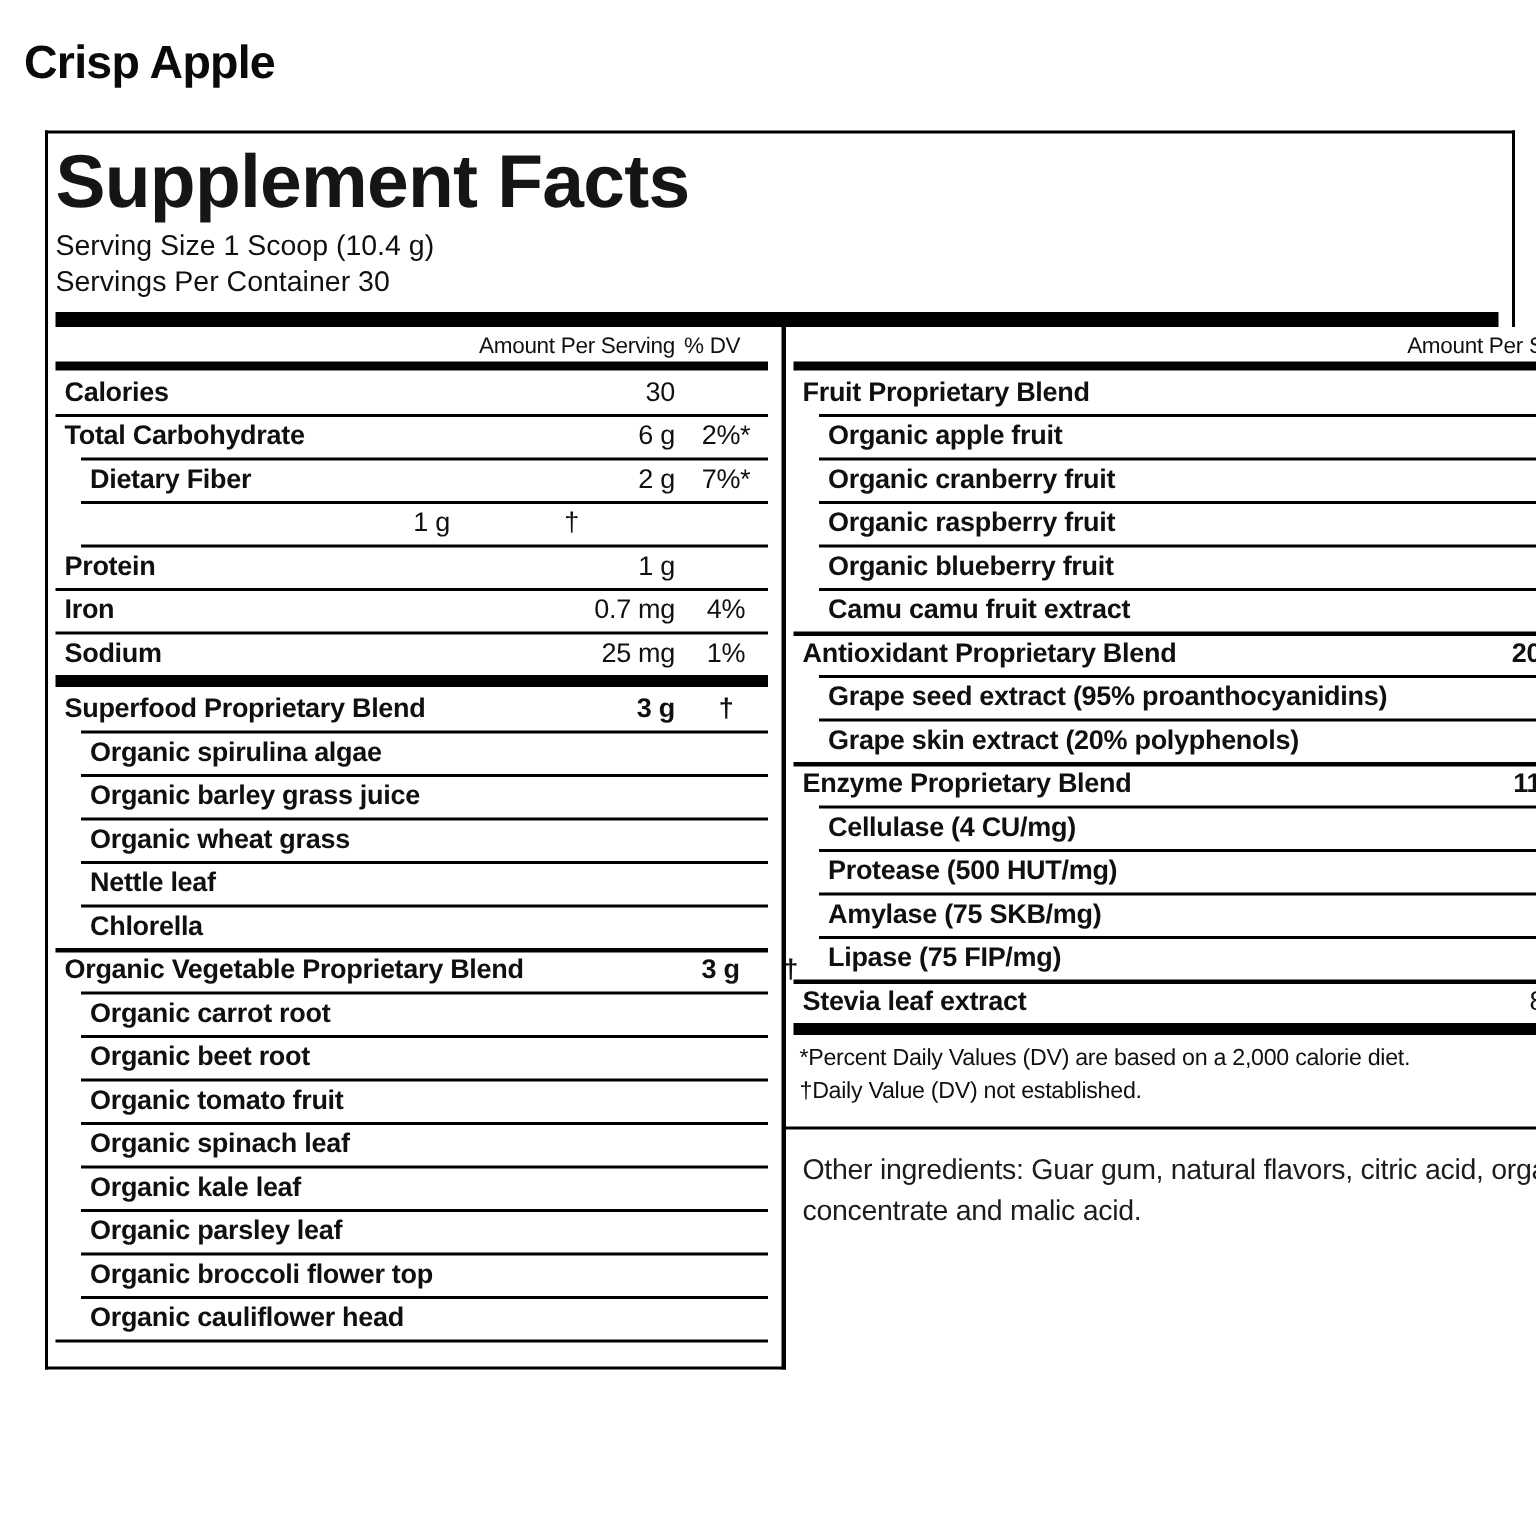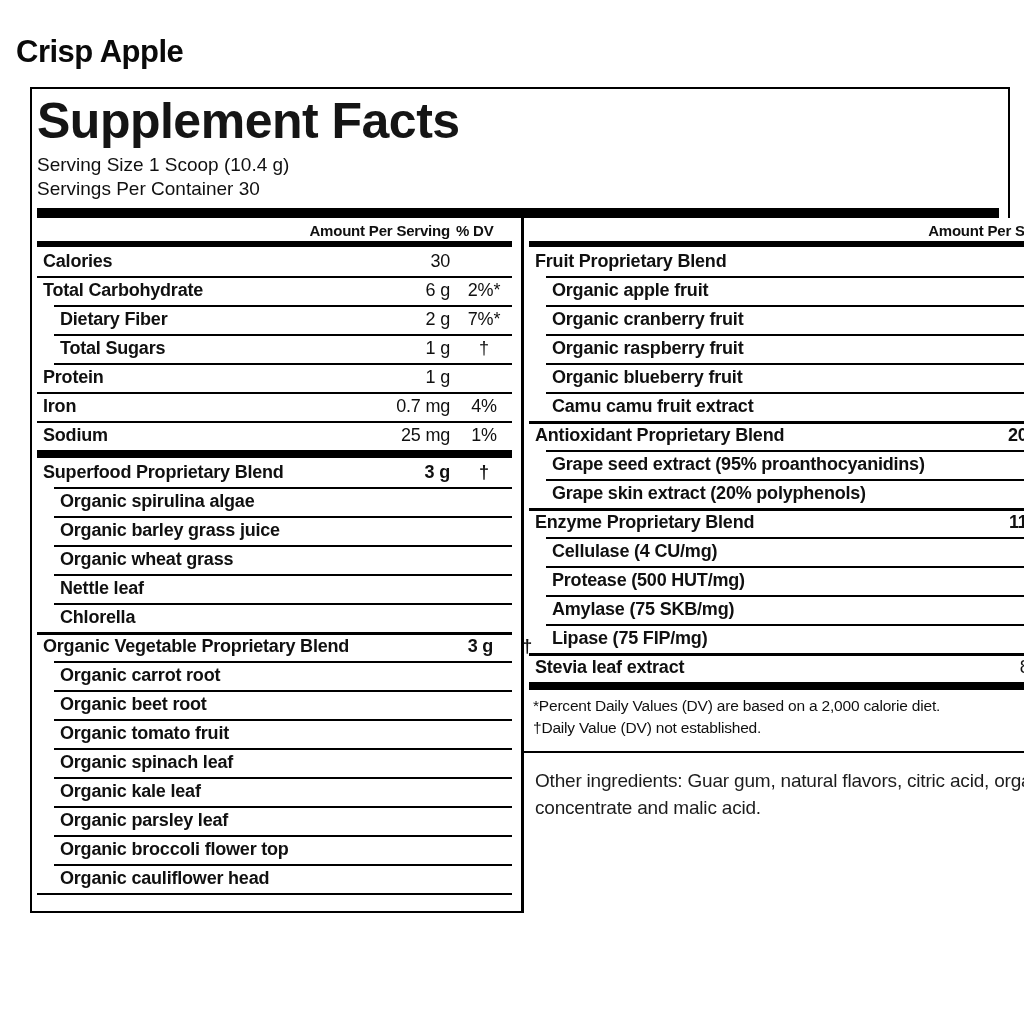--- a/index.html
+++ b/index.html
@@ -5,21 +5,21 @@
   * { box-sizing: border-box; margin: 0; padding: 0; }
   html, body { background: #ffffff; }
   body {
     width: 1024px; height: 1024px;
     position: relative;
     font-family: "Liberation Sans", sans-serif;
     color: #111;
     overflow: hidden;
   }
   .flavor-title {
-    position: absolute; left: 16px; top: 34px;
+    position: absolute; left: 16px; top: 24px;
     font-size: 31px; font-weight: bold; letter-spacing: -0.5px; color: #0a0a0a;
   }
   .facts {
     position: absolute; left: 18px; top: 87px; width: 992px;
     color: #101010;
     padding-left: 12px;
   }
   
   .facts-header {
     border: 2.5px solid #000; border-bottom: none;
@@ -46,21 +46,21 @@
   }
   .right-stack { flex: 1 1 auto; display: flex; flex-direction: column; }
   .col-right {
     border-right: 2.5px solid #000;
     border-bottom: 2.5px solid #000;
     padding: 0 9px 4px 5px;
   }
   .col-head {
     display: grid; grid-template-columns: 1fr 150px 56px;
     align-items: end; min-height: 23px; padding: 2px 0 2px 0;
-    font-weight: bold; font-size: 15px; letter-spacing: -0.2px;
+    font-weight: normal; font-size: 15px; letter-spacing: -0.2px;
   }
   .col-head .amt { text-align: right; padding-right: 6px; white-space: nowrap; }
   .col-head .dv  { text-align: left; white-space: nowrap; }
   
   .row {
     display: grid; grid-template-columns: 1fr 150px 56px;
     align-items: center; min-height: 29px; position: relative;
     font-size: 18px; letter-spacing: -0.2px; line-height: 1.1;
   }
   .row .lab { padding-left: 6px; white-space: nowrap; font-weight: bold; }
@@ -118,21 +118,20 @@
             <span class="lab">Total Carbohydrate</span>
             <span class="amt">6 g</span>
             <span class="dv">2%*</span>
           </div>
           <div class="row sub sep-thin-indent">
             <span class="lab">Dietary Fiber</span>
             <span class="amt">2 g</span>
             <span class="dv">7%*</span>
           </div>
           <div class="row sub sep-thin-indent">
-            <span class="lab">Total Sugars</span>
             <span class="amt">1 g</span>
             <span class="dv">†</span>
           </div>
           <div class="row sep-thin-indent">
             <span class="lab">Protein</span>
             <span class="amt">1 g</span>
             <span class="dv"></span>
           </div>
           <div class="row sep-thin">
             <span class="lab">Iron</span>

